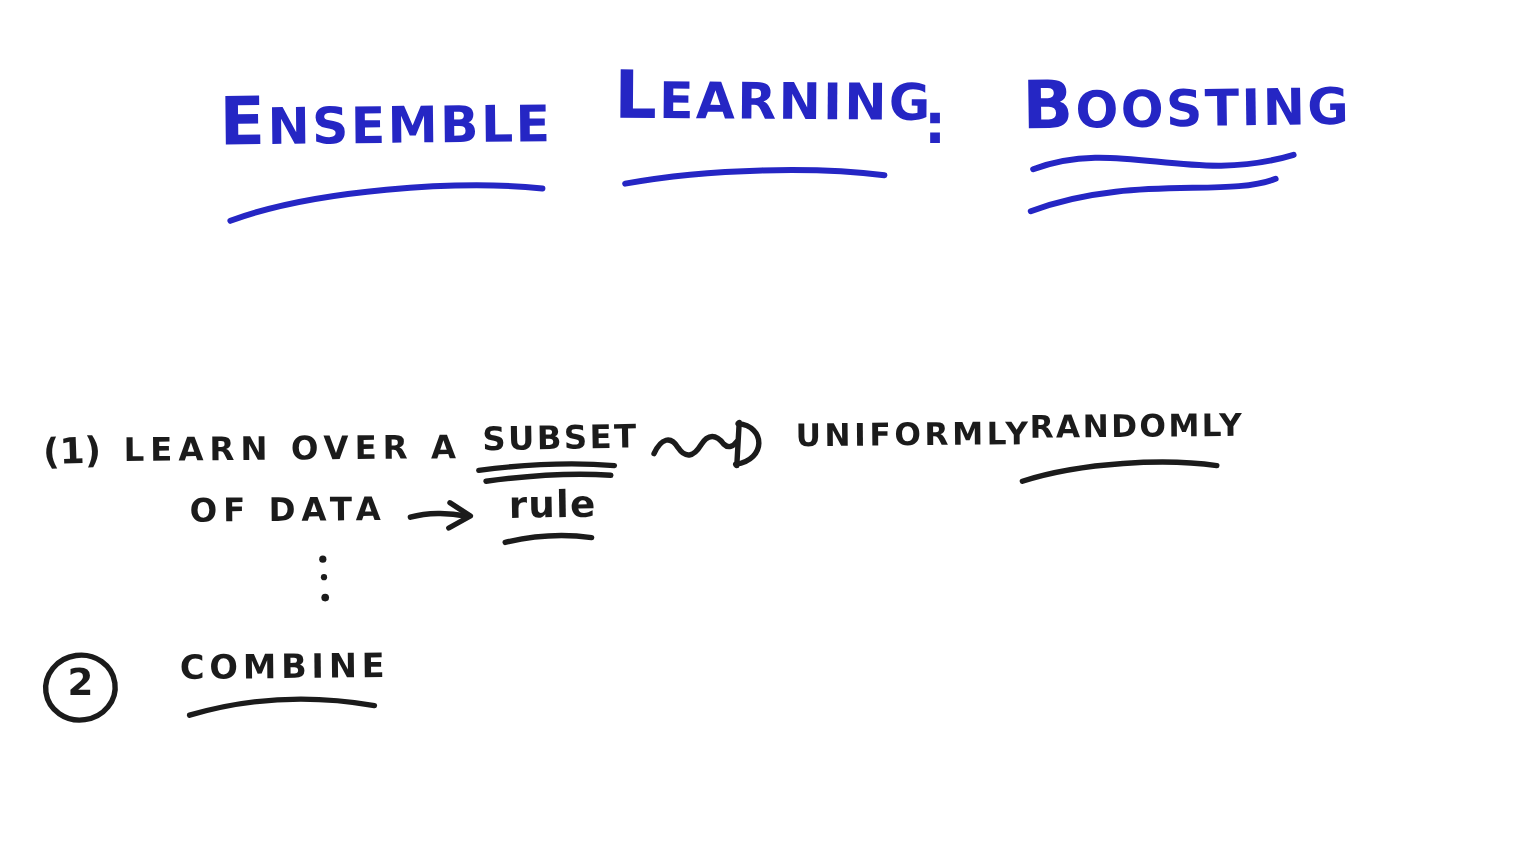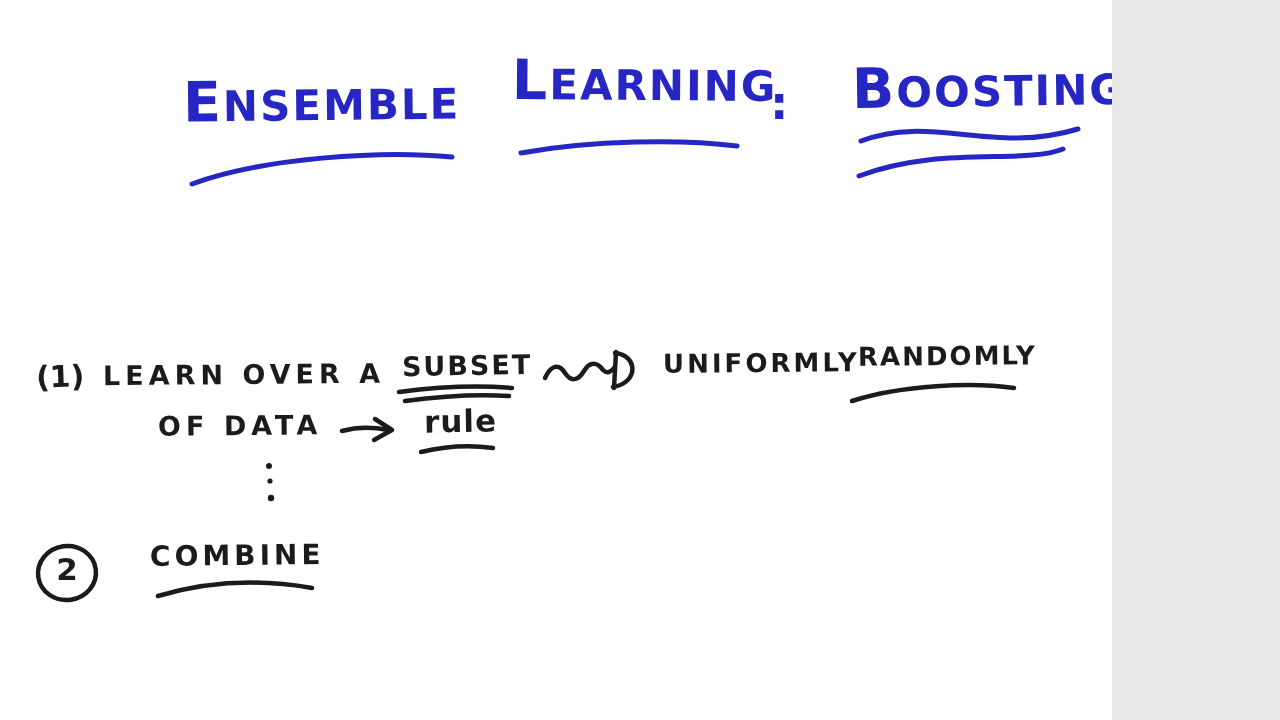--- a/index.html
+++ b/index.html
@@ -1,18 +1,18 @@
 <!DOCTYPE html>
 <html><head>
 <meta charset="utf-8">
 <style>
   html, body { margin: 0; padding: 0; background: #e9e9e9; }
   #whiteboard {
     position: relative;
-    width: 1112px;
+    width: 1280px;
     height: 720px;
     background: #ffffff;
     overflow: hidden;
     font-family: "DejaVu Sans", sans-serif;
   }
   .abs { position: absolute; white-space: nowrap; }
 
   
   .title-word {
     color: #2526c4;

